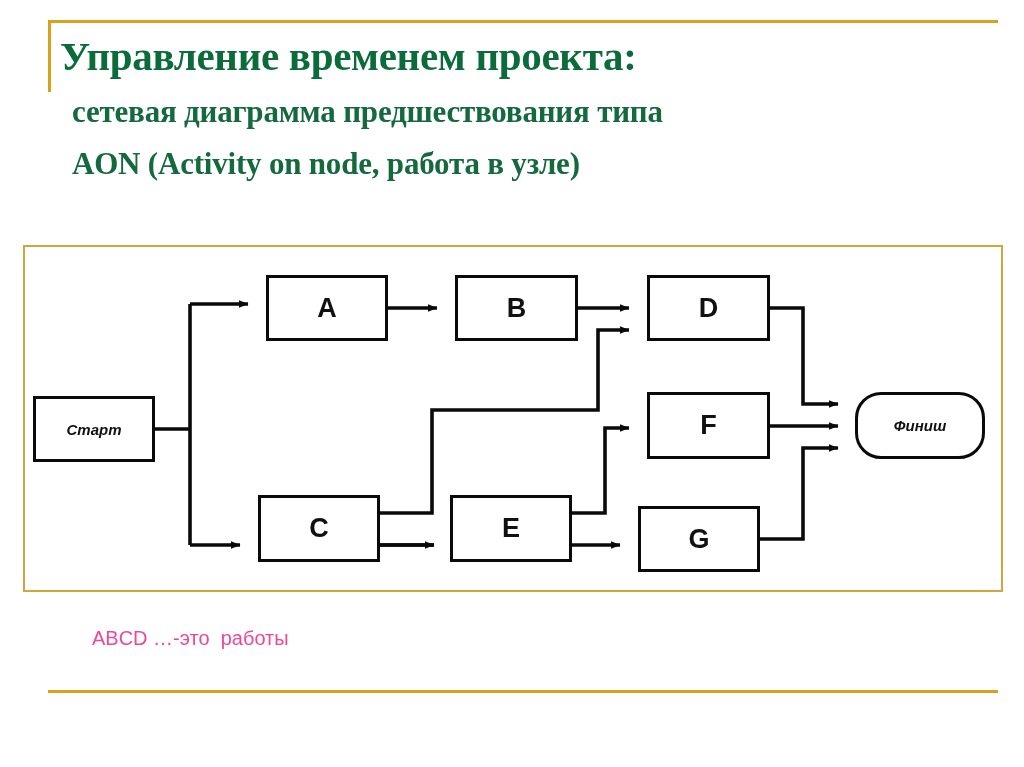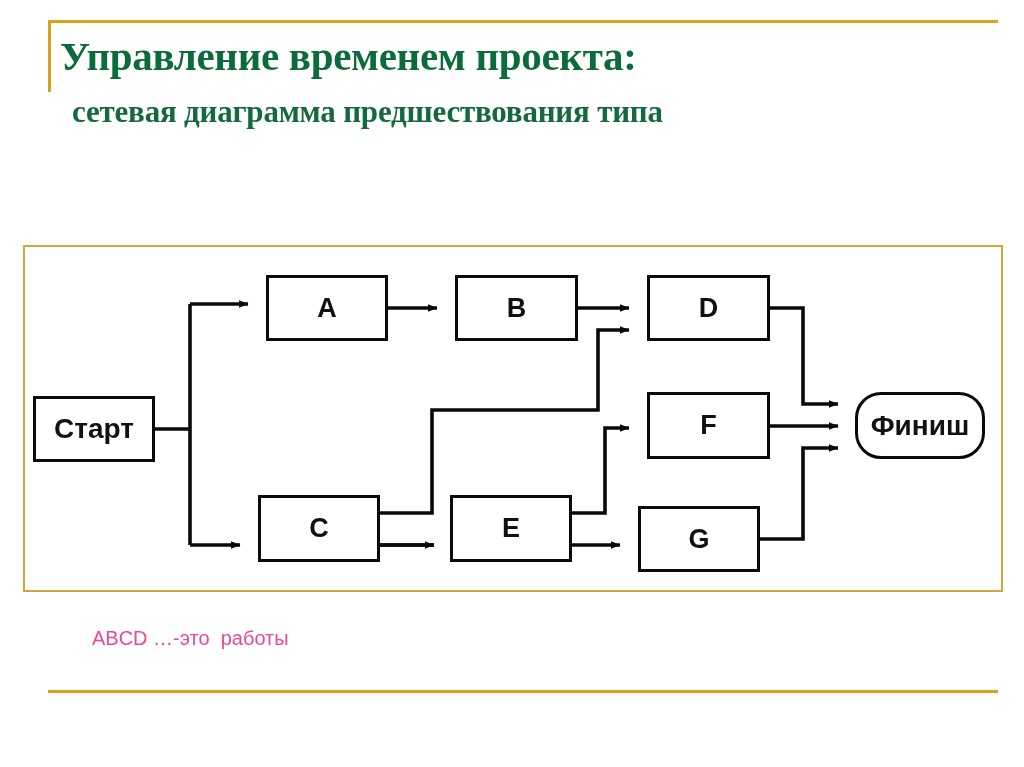--- a/index.html
+++ b/index.html
@@ -91,21 +91,21 @@
     border: 3px solid #0a0a0a;
     background: #ffffff;
     display: flex;
     align-items: center;
     justify-content: center;
     font-family: "Liberation Sans", sans-serif;
     font-weight: bold;
     color: #111111;
   }
   .node-letter { font-size: 27px; }
-  .node-term   { font-size: 28px; }
+  .node-term   { font-size: 15px; font-style: italic; }
 
   
   .caption {
     position: absolute;
     left: 92px; top: 627px;
     font-family: "Liberation Sans", sans-serif;
     font-size: 20px;
     color: #ec4899;
     white-space: pre;
   }
@@ -115,20 +115,21 @@
 
 <div id="slide">
 
   <div class="rule-top-h"></div>
   <div class="rule-top-v"></div>
   <div class="rule-bottom-h"></div>
 
   <div class="title-block">
     <h1 class="title-main">Управление временем проекта:</h1>
     <p class="title-sub">сетевая диаграмма предшествования типа</p>
+    <p class="title-sub">AON (Activity on node, работа в узле)</p>
   </div>
 
   <div class="diagram-frame"></div>
 
   <svg id="diagram-svg" viewBox="0 0 1024 767">
     <defs>
       <marker id="ah" markerWidth="12" markerHeight="12" refX="9.5" refY="4" orient="auto" markerUnits="userSpaceOnUse">
         <path d="M0,0 L10,4 L0,8 Z" fill="#0a0a0a"></path>
       </marker>
     </defs>

